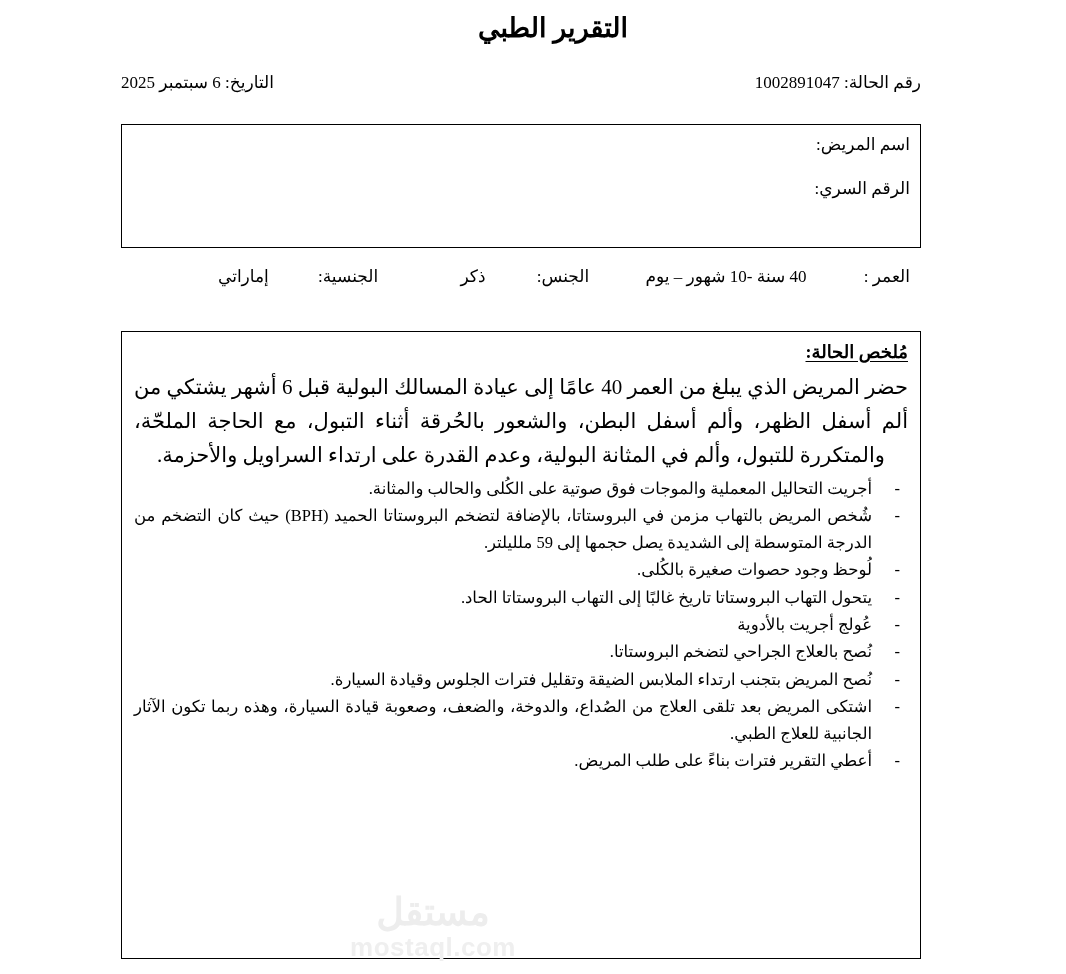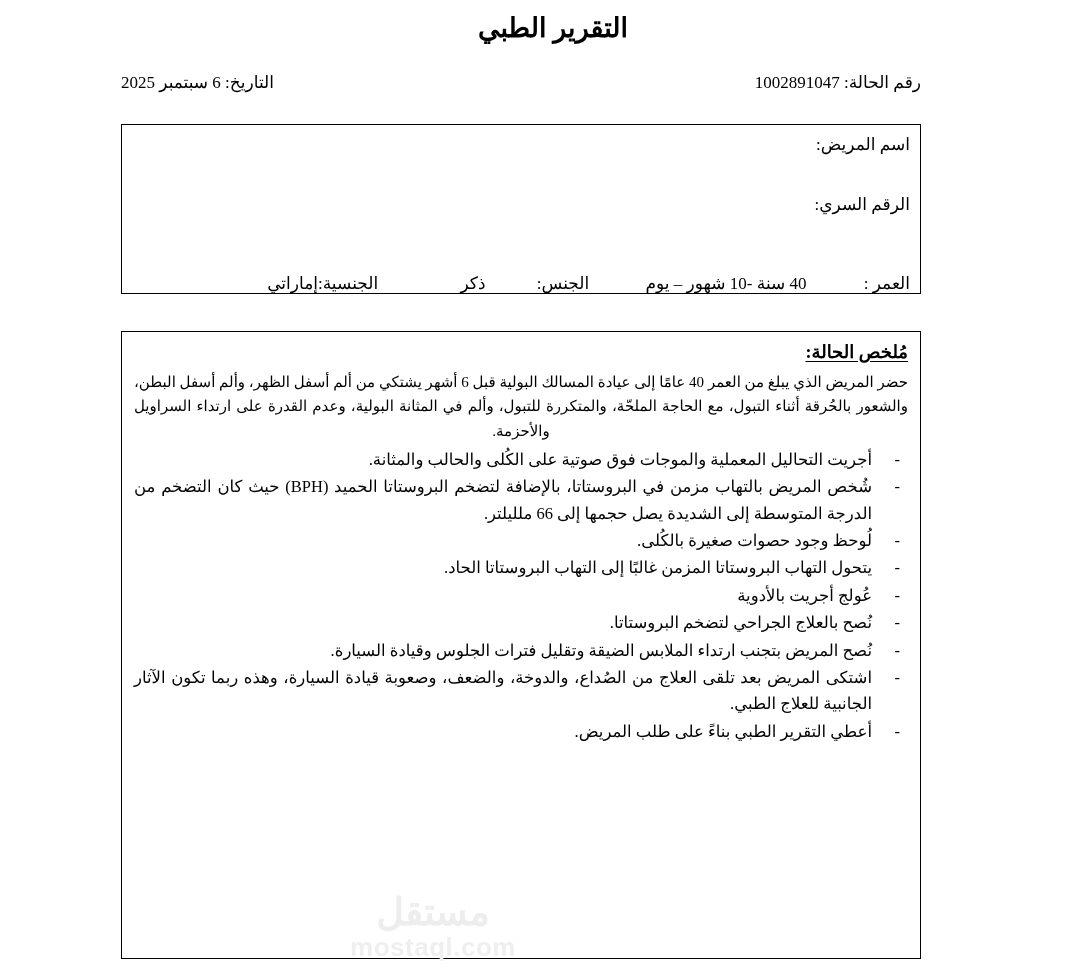--- a/index.html
+++ b/index.html
@@ -57,55 +57,55 @@
     unicode-bidi: embed;
     text-align: center;
   }
 
   
   .info-box {
     position: absolute;
     top: 124px;
     right: 145px;
     width: 800px;
-    height: 170px;
+    height: 124px;
     border: 1.5px solid #000;
     box-sizing: border-box;
   }
   .info-row {
     position: absolute;
     right: 10px;
     font-size: 17px;
     white-space: nowrap;
   }
   .info-row .lbl { }
   .info-row .val { }
 
   .row-name    { top: 9px; }
-  .row-secret  { top: 53px; margin-top: 16px; }
+  .row-secret  { top: 53px; }
   .row-visit   { top: 97px; }
   .row-age     { top: 141px; right: 10px; left: 10px; display: flex; }
   .gap-vals {
     display: inline-block;
     min-width: 118px;
   }
 
   .age-cells {
     display: flex;
     width: 100%;
     justify-content: flex-start;
     align-items: baseline;
     font-size: 17px;
   }
   .cell-age-label { width: 66px; }
-  .cell-age-value { width: 236px; text-align: center; margin-top: 7px; }
+  .cell-age-value { width: 236px; text-align: center; }
   .cell-sex-label { width: 90px; text-align: center; }
   .cell-sex-value { width: 90px; text-align: center; }
   .cell-nat-label { width: 110px; text-align: left; }
-  .cell-nat-value { width: 100px; text-align: right; }
+  .cell-nat-value { width: 100px; text-align: left; }
 
   
   .summary-box {
     position: absolute;
     top: 331px;
     right: 145px;
     width: 800px;
     height: 628px;
     border: 1.5px solid #000;
     box-sizing: border-box;
@@ -113,21 +113,21 @@
   }
   .summary-heading {
     font-size: 18px;
     font-weight: bold;
     text-decoration: underline;
     text-underline-offset: 3px;
     margin: 0 0 7px 0;
     text-align: right;
   }
   .summary-para {
-    font-size: 15px;
+    font-size: 21px;
     line-height: 1.62;
     margin: 0 0 4px 0;
     text-align: justify;
     text-align-last: center;
   }
   .findings {
     list-style: none;
     margin: 0;
     padding: 0;
     font-size: 16.5px;
@@ -216,28 +216,28 @@
     </div>
   </div>
 
   <div class="summary-box">
     <div class="summary-heading">مُلخص الحالة:</div>
 
     <p class="summary-para">حضر المريض الذي يبلغ من العمر 40 عامًا إلى عيادة المسالك البولية قبل 6 أشهر يشتكي من ألم أسفل الظهر، وألم أسفل البطن، والشعور بالحُرقة أثناء التبول، مع الحاجة الملحّة، والمتكررة للتبول، وألم في المثانة البولية، وعدم القدرة على ارتداء السراويل والأحزمة.</p>
 
     <ul class="findings">
         <li><span class="dash">-</span><span>أجريت التحاليل المعملية والموجات فوق صوتية على الكُلى والحالب والمثانة.</span></li>
-        <li><span class="dash">-</span><span>شُخص المريض بالتهاب مزمن في البروستاتا، بالإضافة لتضخم البروستاتا الحميد (BPH) حيث كان التضخم من الدرجة المتوسطة إلى الشديدة يصل حجمها إلى 66 ملليلتر.</span></li>
+        <li><span class="dash">-</span><span>شُخص المريض بالتهاب مزمن في البروستاتا، بالإضافة لتضخم البروستاتا الحميد (BPH) حيث كان التضخم من الدرجة المتوسطة إلى الشديدة يصل حجمها إلى 59 ملليلتر.</span></li>
         <li><span class="dash">-</span><span>لُوحظ وجود حصوات صغيرة بالكُلى.</span></li>
-        <li><span class="dash">-</span><span>يتحول التهاب البروستاتا المزمن غالبًا إلى التهاب البروستاتا الحاد.</span></li>
+        <li><span class="dash">-</span><span>يتحول التهاب البروستاتا تاريخ غالبًا إلى التهاب البروستاتا الحاد.</span></li>
         <li><span class="dash">-</span><span>عُولج أجريت بالأدوية</span></li>
         <li><span class="dash">-</span><span>نُصح بالعلاج الجراحي لتضخم البروستاتا.</span></li>
         <li><span class="dash">-</span><span>نُصح المريض بتجنب ارتداء الملابس الضيقة وتقليل فترات الجلوس وقيادة السيارة.</span></li>
         <li><span class="dash">-</span><span>اشتكى المريض بعد تلقى العلاج من الصُداع، والدوخة، والضعف، وصعوبة قيادة السيارة، وهذه ربما تكون الآثار الجانبية للعلاج الطبي.</span></li>
-        <li><span class="dash">-</span><span>أعطي التقرير الطبي بناءً على طلب المريض.</span></li>
+        <li><span class="dash">-</span><span>أعطي التقرير فترات بناءً على طلب المريض.</span></li>
       </ul>
   </div>
 
   <div class="watermark">
     <span class="wm-ar">مستقل</span>
     <span class="wm-en">mostaql.com</span>
   </div>
 
 </div>
 

